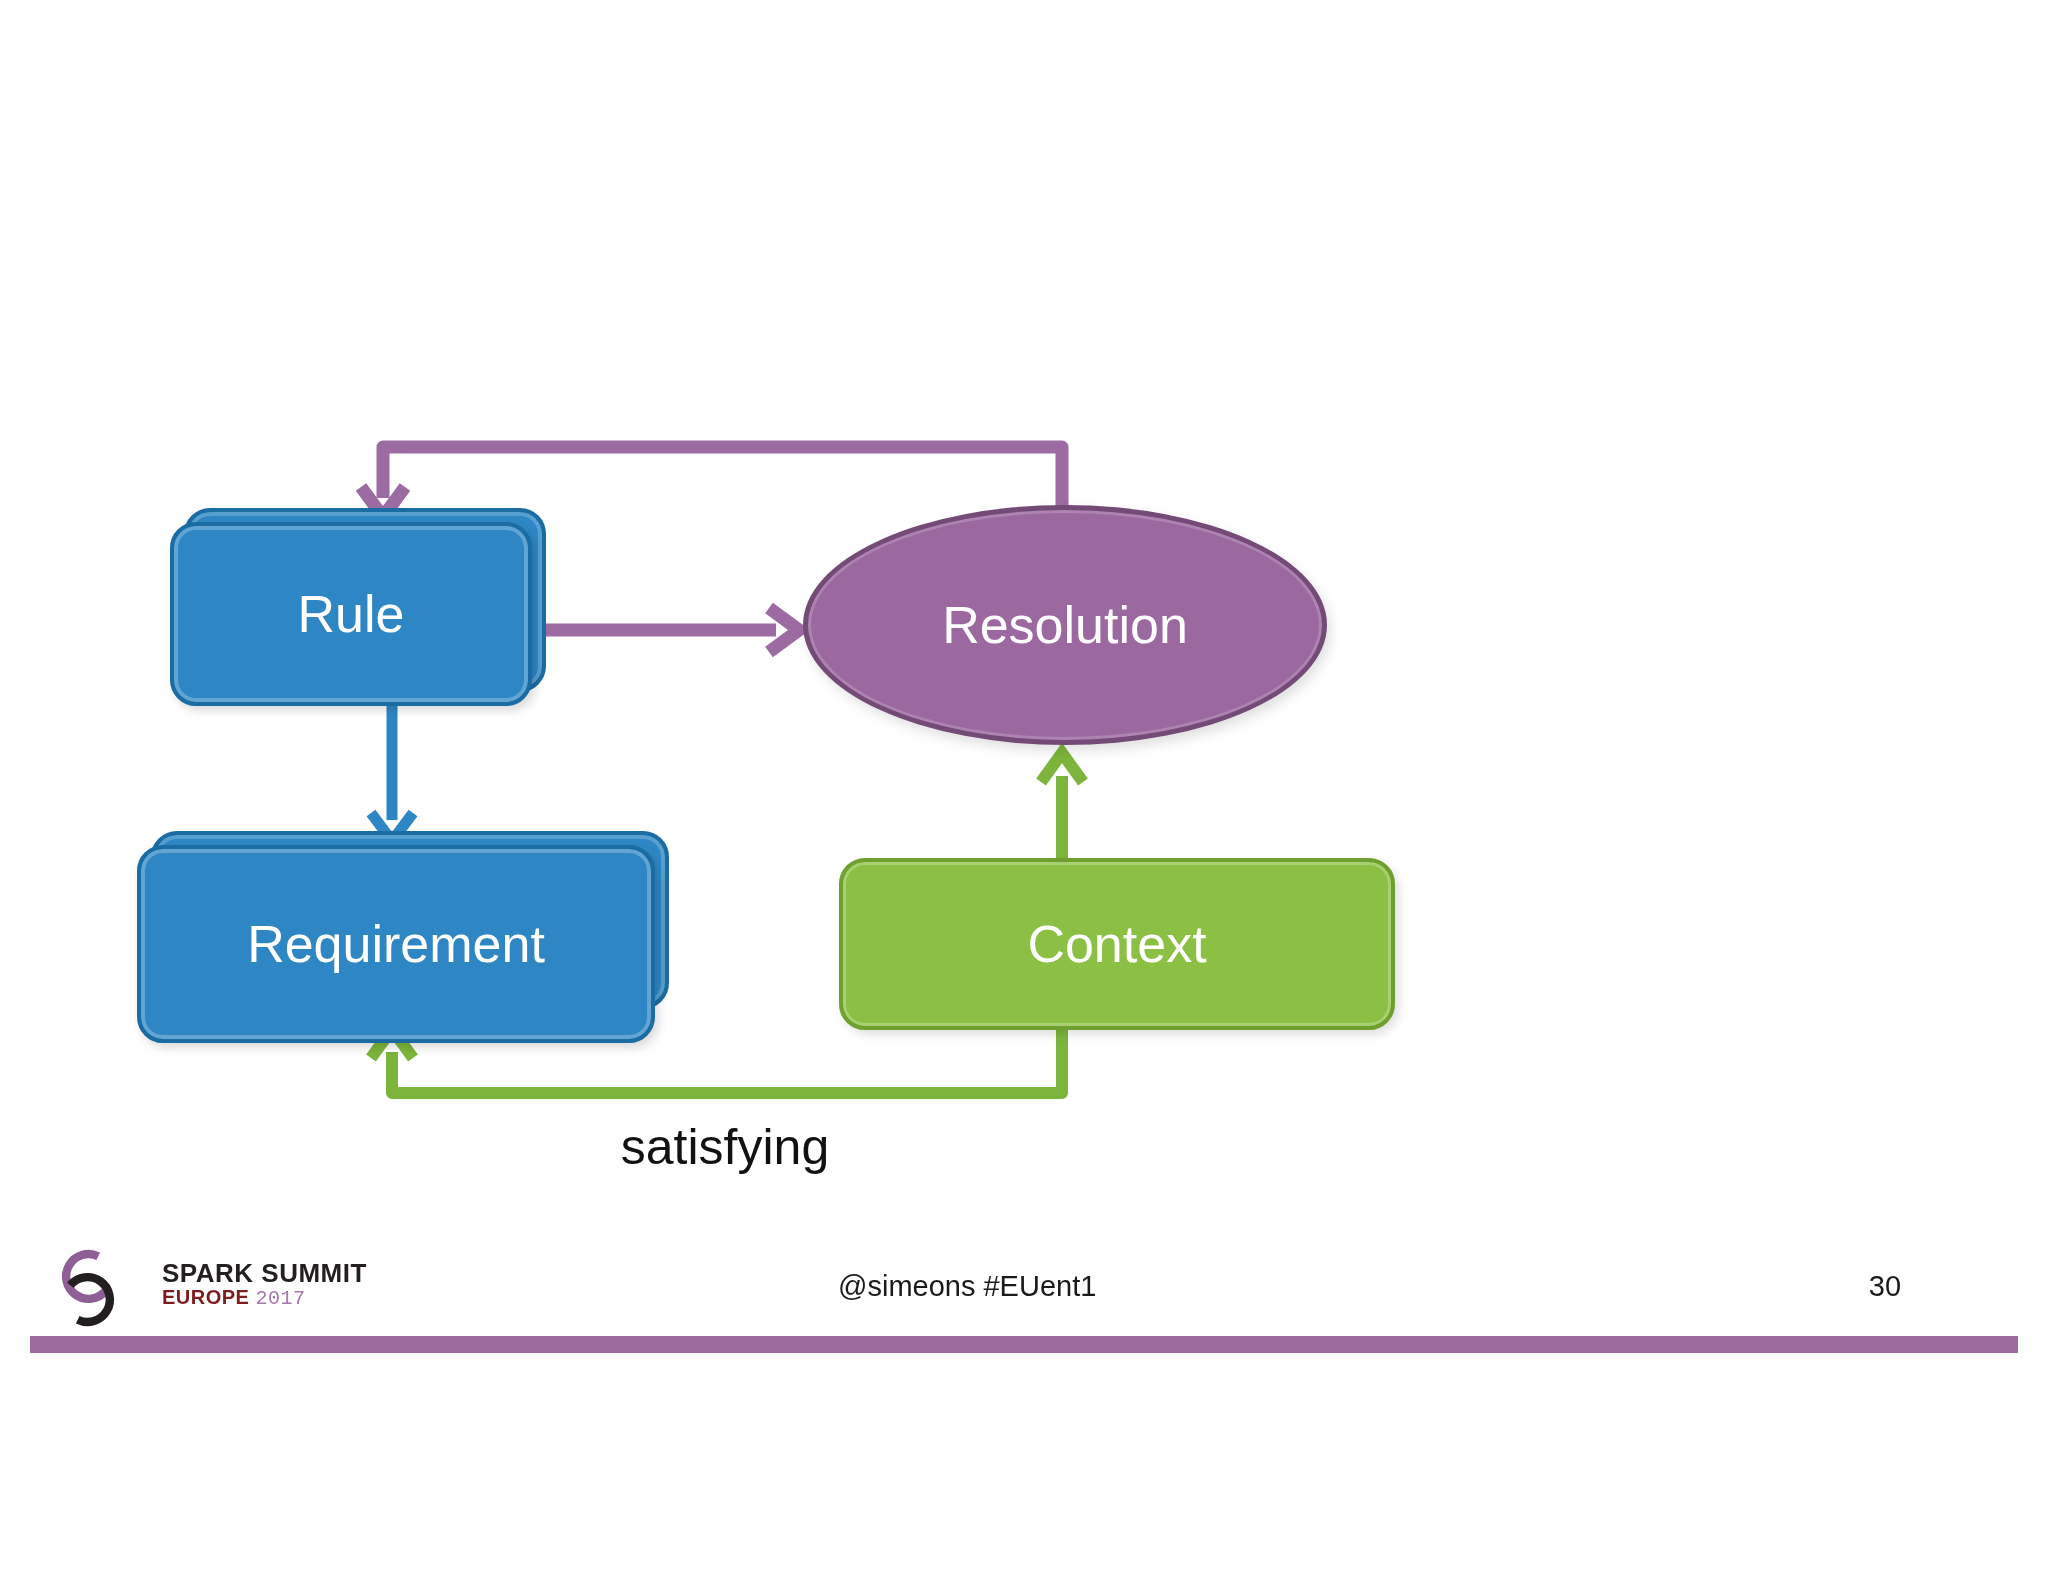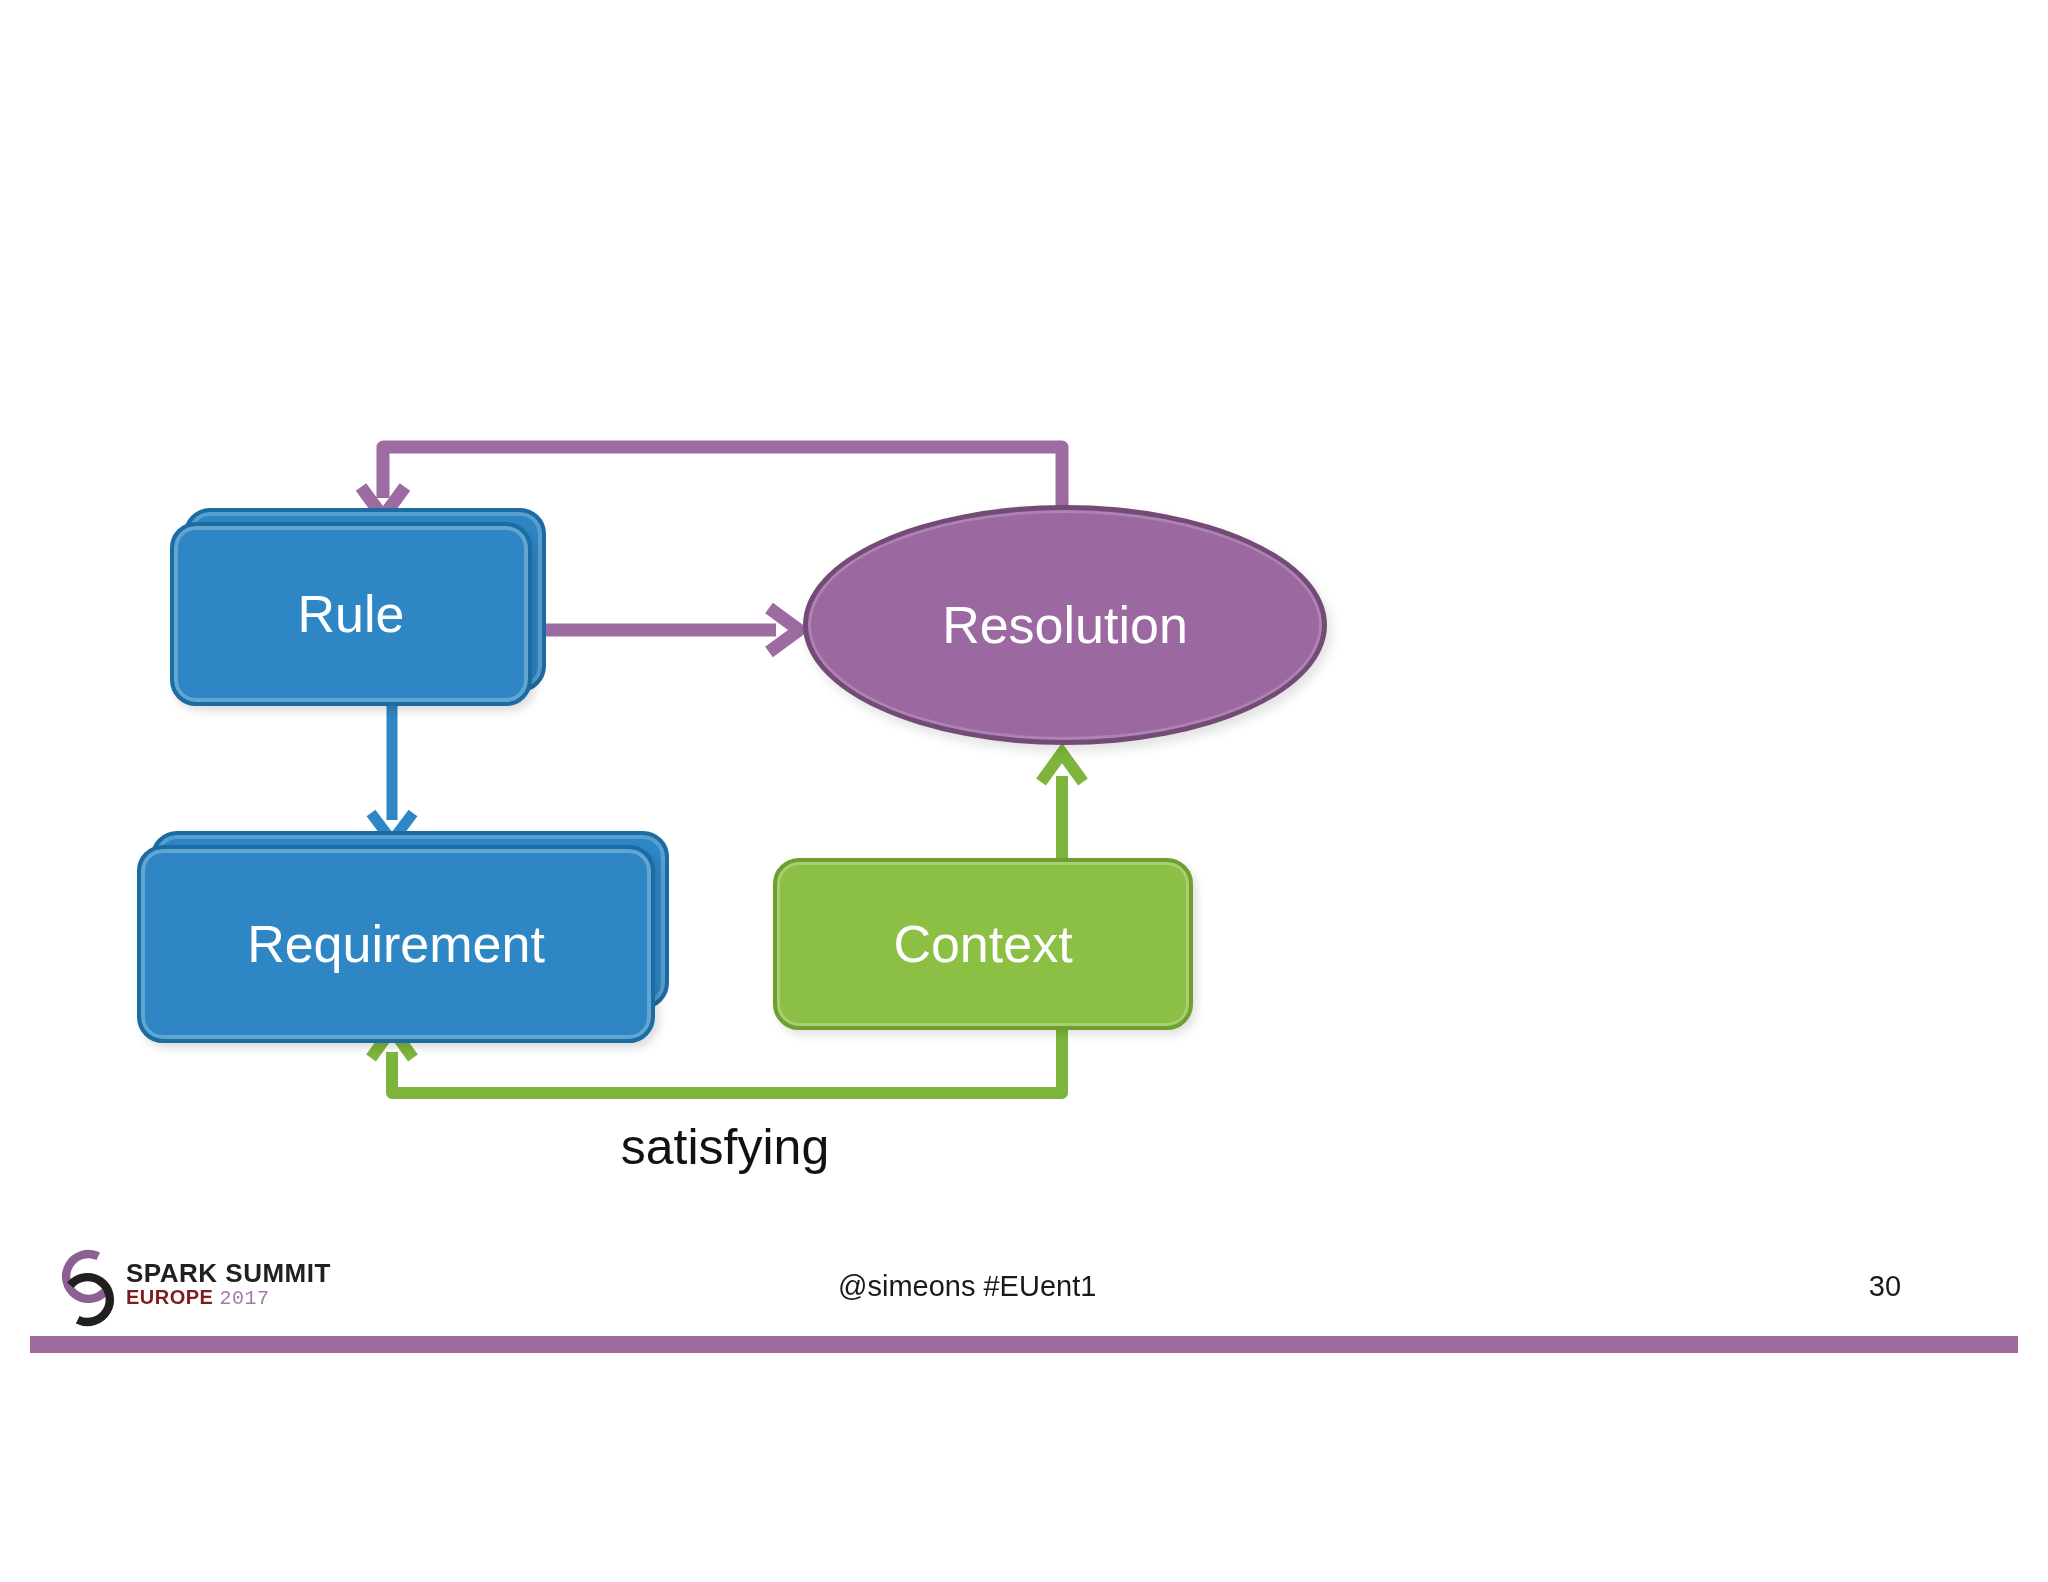--- a/index.html
+++ b/index.html
@@ -47,26 +47,26 @@
     font-size:50px;
     white-space:nowrap;
     text-align:center;
   }
   
   .rule-back{left:184px;top:508px;width:362px;height:184px;}
   .rule{left:170px;top:522px;width:362px;height:184px;}
   .req-back{left:151px;top:831px;width:518px;height:178px;}
   .req{left:137px;top:845px;width:518px;height:198px;}
   .resolution{left:803px;top:505px;width:524px;height:240px;}
-  .context{left:773px;top:858px;width:420px;height:172px;}
+  .context{left:839px;top:858px;width:556px;height:172px;}
   .lbl-partial{left:418px;top:366px;width:620px;}
   .lbl-satisfying{left:590px;top:1118px;width:270px;}
   
   .footer{position:absolute;left:0;top:1240px;width:2048px;height:200px;}
-  .logo{position:absolute;left:60px;top:6px;display:flex;align-items:flex-start;}
+  .logo{position:absolute;left:60px;top:6px;display:flex;align-items:flex-start;gap:36px;}
   .logo-mark{display:block;}
   .logo-text{margin-left:10px;margin-top:14px;line-height:1.05;}
   .logo-title{font-size:26px;font-weight:700;color:#231F20;letter-spacing:.5px;}
   .logo-sub{font-size:20px;font-weight:700;letter-spacing:.5px;}
   .logo-sub .region{color:#7f1d1d;text-align:right;}
   .logo-sub .year{color:#A478AC;font-weight:400;font-family:Liberation Mono, monospace;}
   .handle{position:absolute;left:838px;top:30px;width:400px;text-align:left;font-size:29px;color:#1A1A1A;}
   .page-num{position:absolute;left:1840px;top:30px;width:90px;text-align:center;font-size:29px;color:#1A1A1A;}
   .footer-bar{position:absolute;left:30px;top:96px;width:1988px;height:17px;background:#9E6B9E;}
 </style>

